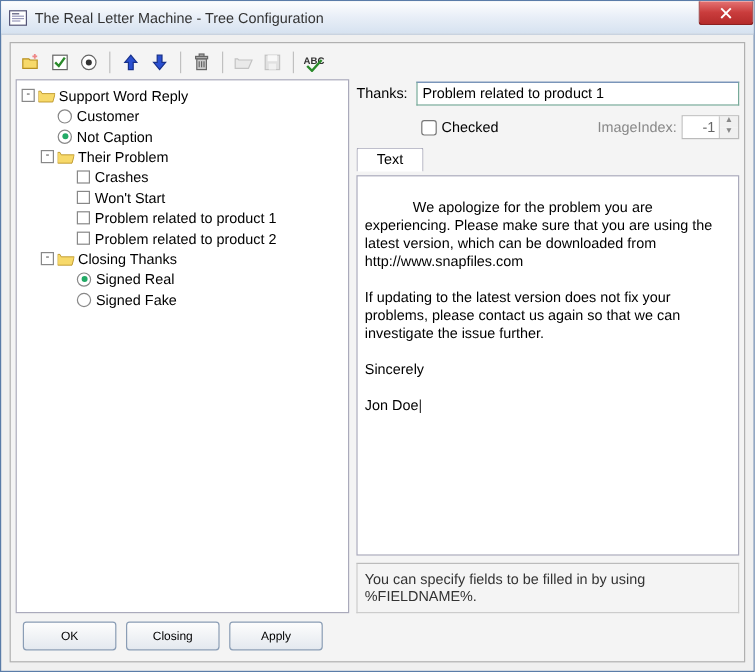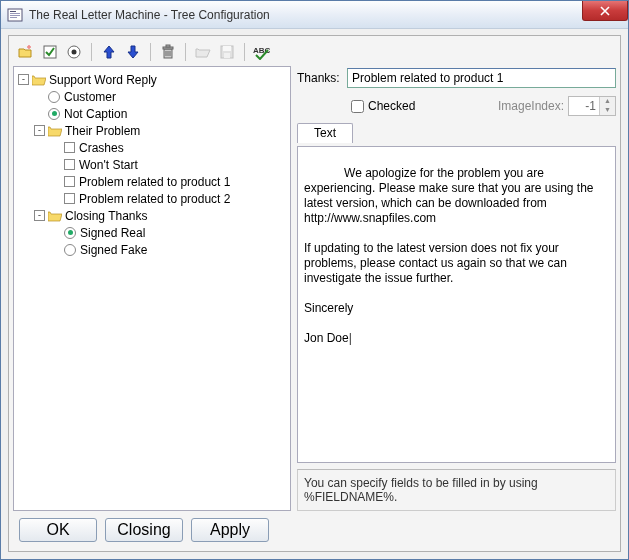--- a/index.html
+++ b/index.html
@@ -25,21 +25,21 @@
 .ii-spin { width: 48px; height: 20px; border: 1px solid #bbb; background: #fff; display: flex; }
 .ii-spin input { width: 30px; border: none; text-align: right; padding-right: 3px; font-family: inherit; font-size: 12px; background: #fff; color: #666; }
 .ii-spin .spinbtns { width: 16px; border-left: 1px solid #ccc; display: flex; flex-direction: column; }
 .ii-spin .spinbtns div { flex: 1; font-size: 7px; text-align: center; color: #888; line-height: 8px; background: #f0f0f0; cursor: pointer; }
 .tab-strip { display: flex; height: 20px; }
 .tab { padding: 2px 16px; border: 1px solid #aab; border-bottom: none; background: #fff; border-top-left-radius: 2px; border-top-right-radius: 2px; font-size: 12px; position: relative; top: 1px; cursor: pointer; }
 .text-area { flex: 1; border: 1px solid #aab; background: #fff; padding: 4px 6px; font-family: inherit; font-size: 12px; resize: none; overflow: auto; white-space: pre-wrap; line-height: 1.25; position: relative; }
 .watermark { position: absolute; right: 18px; top: 115px; font-size: 28px; font-style: italic; font-weight: bold; color: rgba(140,160,140,0.18); pointer-events: none; letter-spacing: -1px; font-family: Georgia, serif; }
 .hint-row { border: 1px solid #ccc; border-top: 1px solid #bbb; background: #f4f4f4; padding: 6px 6px; margin-top: 2px; color: #333; }
 .button-row { height: 34px; display: flex; align-items: center; gap: 8px; padding: 4px 0 0 6px; }
-.dlg-btn { width: 78px; height: 24px; border: 1px solid #8a9db5; border-radius: 3px; background: linear-gradient(to bottom, #fdfdfd, #e4e9ef); font-family: inherit; font-size: 16px; cursor: pointer; }
+.dlg-btn { width: 78px; height: 24px; border: 1px solid #8a9db5; border-radius: 3px; background: linear-gradient(to bottom, #fdfdfd, #e4e9ef); font-family: inherit; font-size: 10px; cursor: pointer; }
 .tree ul { list-style: none; padding-left: 0; }
 .tree li { padding: 0; }
 .tree-row { display: flex; align-items: center; height: 17px; white-space: nowrap; }
 .exp { width: 11px; height: 11px; border: 1px solid #888; background: #fff; font-size: 9px; line-height: 9px; text-align: center; margin-right: 3px; cursor: pointer; font-family: monospace; color: #333; }
 .indent { display: inline-block; }
 .folder-icon { width: 14px; height: 12px; margin-right: 3px; }
 .radio-icon { width: 12px; height: 12px; border: 1px solid #888; border-radius: 50%; margin-right: 4px; display: inline-flex; align-items: center; justify-content: center; background: #fff; }
 .radio-icon.sel::after { content: ""; width: 5px; height: 5px; background: #2a6; border-radius: 50%; }
 .check-icon { width: 11px; height: 11px; border: 1px solid #888; margin-right: 4px; background: #fff; }
 .node-label { cursor: default; text-align: right; }

